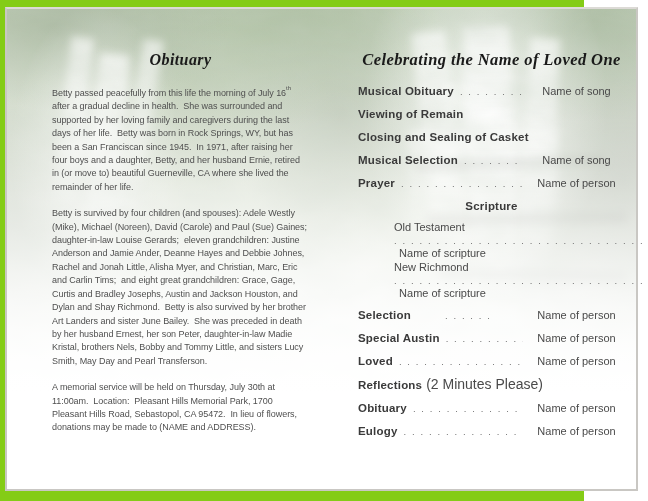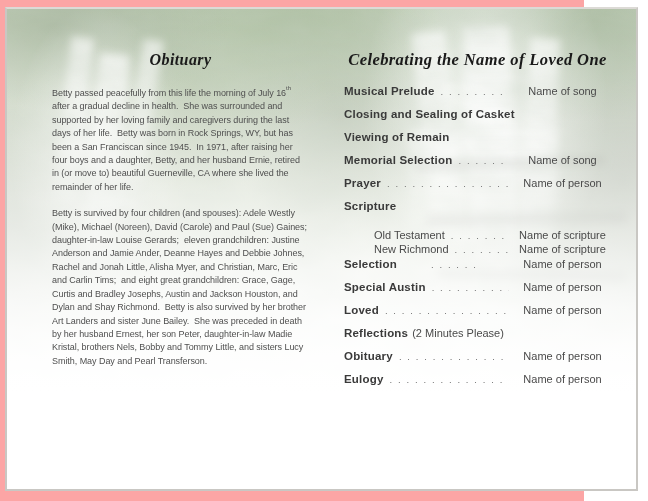--- a/index.html
+++ b/index.html
@@ -1,21 +1,21 @@
 <!DOCTYPE html>
 <html><head>
 <meta charset="utf-8">
 <style>
   html,body{margin:0;padding:0;}
   body{
     width:648px;height:501px;background:#ffffff;
     font-family:"Liberation Sans",sans-serif;
     overflow:hidden;
   }
-  .canvas{position:relative;width:584px;height:501px;background:#fca5a5;}
+  .canvas{position:relative;width:584px;height:501px;background:#84cc16;}
 
   
   .page{
     position:absolute;left:5px;top:7px;width:629px;height:480px;
     background:#ffffff;
     border:2px solid #c9c7c3;border-top-color:#dcdad6;
   }
 
   
   .photo{position:absolute;inset:0;overflow:hidden;
@@ -42,49 +42,49 @@
       rgba(255,255,255,0.84) 62%,
       #ffffff 80%);
   }
   .streak{background:linear-gradient(180deg,rgba(255,255,255,0.95),rgba(255,255,255,0));filter:blur(4px);opacity:.75;}
   .ledge{background:rgba(95,101,90,0.22);filter:blur(5px);}
   .noise{left:0;top:0;opacity:.45;}
 
   
   .col{position:absolute;top:42px;z-index:5;}
   .col-left{left:45px;width:257px;}
-  .col-right{left:337px;width:267px;}
+  .col-right{left:351px;width:267px;}
 
   .ltitle,.rtitle{
     font-family:"Liberation Serif",serif;font-style:italic;font-weight:bold;
     color:#1a1a1a;text-align:center;margin:0;letter-spacing:.4px;
   }
   .ltitle{font-size:16px;line-height:18px;margin-bottom:15px;}
   .rtitle{font-size:16.5px;line-height:18px;margin-bottom:16px;}
 
   .para{
     font-size:9px;line-height:13.4px;letter-spacing:-0.05px;
     color:#4f4f4f;margin:0 0 13px 0;white-space:pre-wrap;
   }
   .para sup{font-size:6px;position:relative;top:-2px;letter-spacing:0;}
 
   
   .prow{display:flex;align-items:baseline;line-height:13px;margin-bottom:10px;}
-  .prow.head{margin-bottom:16px;}
-  .prow.sub{margin-bottom:1px;padding-left:30px;}
-  .prow.sub + .prow:not(.sub){margin-top:2px;gap:28px;}
+  .prow.head{margin-bottom:8px;justify-content:center;}
+  .prow.sub{margin-bottom:1px;padding-left:30px;flex-direction:column;}
+  .prow.sub + .prow:not(.sub){margin-top:9px;gap:28px;}
   .plabel{flex:none;font-weight:bold;font-size:11.5px;color:#3a3a3a;letter-spacing:.2px;}
   .slabel{flex:none;font-size:11px;color:#4a4a4a;}
   .leader{
     flex:1 1 auto;overflow:hidden;white-space:nowrap;
     color:#6e6e6e;font-size:9.5px;margin:0 5px 0 6px;
   }
   .leader::after{content:". . . . . . . . . . . . . . . . . . . . . . . . . . . . . . . . . . . . . . . . . . . . . . . . . .";letter-spacing:1.6px;}
   .pvalue{flex:none;width:97px;font-size:11px;color:#4a4a4a;white-space:nowrap;text-align:center;}
-  .note{font-size:11px;color:#4a4a4a;margin-left:4px;font-weight:normal;}
+  .note{font-size:14px;color:#4a4a4a;margin-left:4px;font-weight:normal;}
 </style>
 </head>
 <body>
 
 <div class="canvas">
   <div class="page">
 
     <div class="photo">
 
       <div class="streak" style="left:52px;top:28px;width:22px;height:210px;transform:rotate(7deg);"></div>
@@ -107,39 +107,40 @@
         </filter>
         <rect width="629" height="480" filter="url(#tex)"></rect>
       </svg>
     </div>
 
     <div class="col col-left">
       <h1 class="ltitle">Obituary</h1>
       <div>
           <p class="para"><span>Betty passed peacefully from this life the morning of July 16</span><sup>th</sup><span> after a gradual decline in health.  She was surrounded and supported by her loving family and caregivers during the last days of her life.  Betty was born in Rock Springs, WY, but has been a San Franciscan since 1945.  In 1971, after raising her four boys and a daughter, Betty, and her husband Ernie, retired in (or move to) beautiful Guerneville, CA where she lived the remainder of her life.</span></p>
           <p class="para"><span>Betty is survived by four children (and spouses): Adele Westly (Mike), Michael (Noreen), David (Carole) and Paul (Sue) Gaines;  daughter-in-law Louise Gerards;  eleven grandchildren: Justine Anderson and Jamie Ander, Deanne Hayes and Debbie Johnes, Rachel and Jonah Little, Alisha Myer, and Christian, Marc, Eric and Carlin Tims;  and eight great grandchildren: Grace, Gage, Curtis and Bradley Josephs, Austin and Jackson Houston, and Dylan and Shay Richmond.  Betty is also survived by her brother Art Landers and sister June Bailey.  She was preceded in death by her husband Ernest, her son Peter, daughter-in-law Madie Kristal, brothers Nels, Bobby and Tommy Little, and sisters Lucy Smith, May Day and Pearl Transferson.</span></p>
+          <p class="para"><span>A memorial service will be held on Thursday, July 30th at 11:00am.  Location:  Pleasant Hills Memorial Park, 1700 Pleasant Hills Road, Sebastopol, CA 95472.  In lieu of flowers, donations may be made to (NAME and ADDRESS).</span></p>
         </div>
     </div>
 
     <div class="col col-right">
       <h1 class="rtitle">Celebrating the Name of Loved One</h1>
       <div>
           <div class="prow">
-            <span class="plabel">Musical Prelude</span>
+            <span class="plabel">Musical Obituary</span>
             <span class="leader"></span>
             <span class="pvalue">Name of song</span>
+          </div>
+          <div class="prow">
+            <span class="plabel">Viewing of Remain</span>
           </div>
           <div class="prow">
             <span class="plabel">Closing and Sealing of Casket</span>
           </div>
           <div class="prow">
-            <span class="plabel">Viewing of Remain</span>
-          </div>
-          <div class="prow">
-            <span class="plabel">Memorial Selection</span>
+            <span class="plabel">Musical Selection</span>
             <span class="leader"></span>
             <span class="pvalue">Name of song</span>
           </div>
           <div class="prow">
             <span class="plabel">Prayer</span>
             <span class="leader"></span>
             <span class="pvalue">Name of person</span>
           </div>
           <div class="prow head">
             <span class="plabel">Scripture</span>

